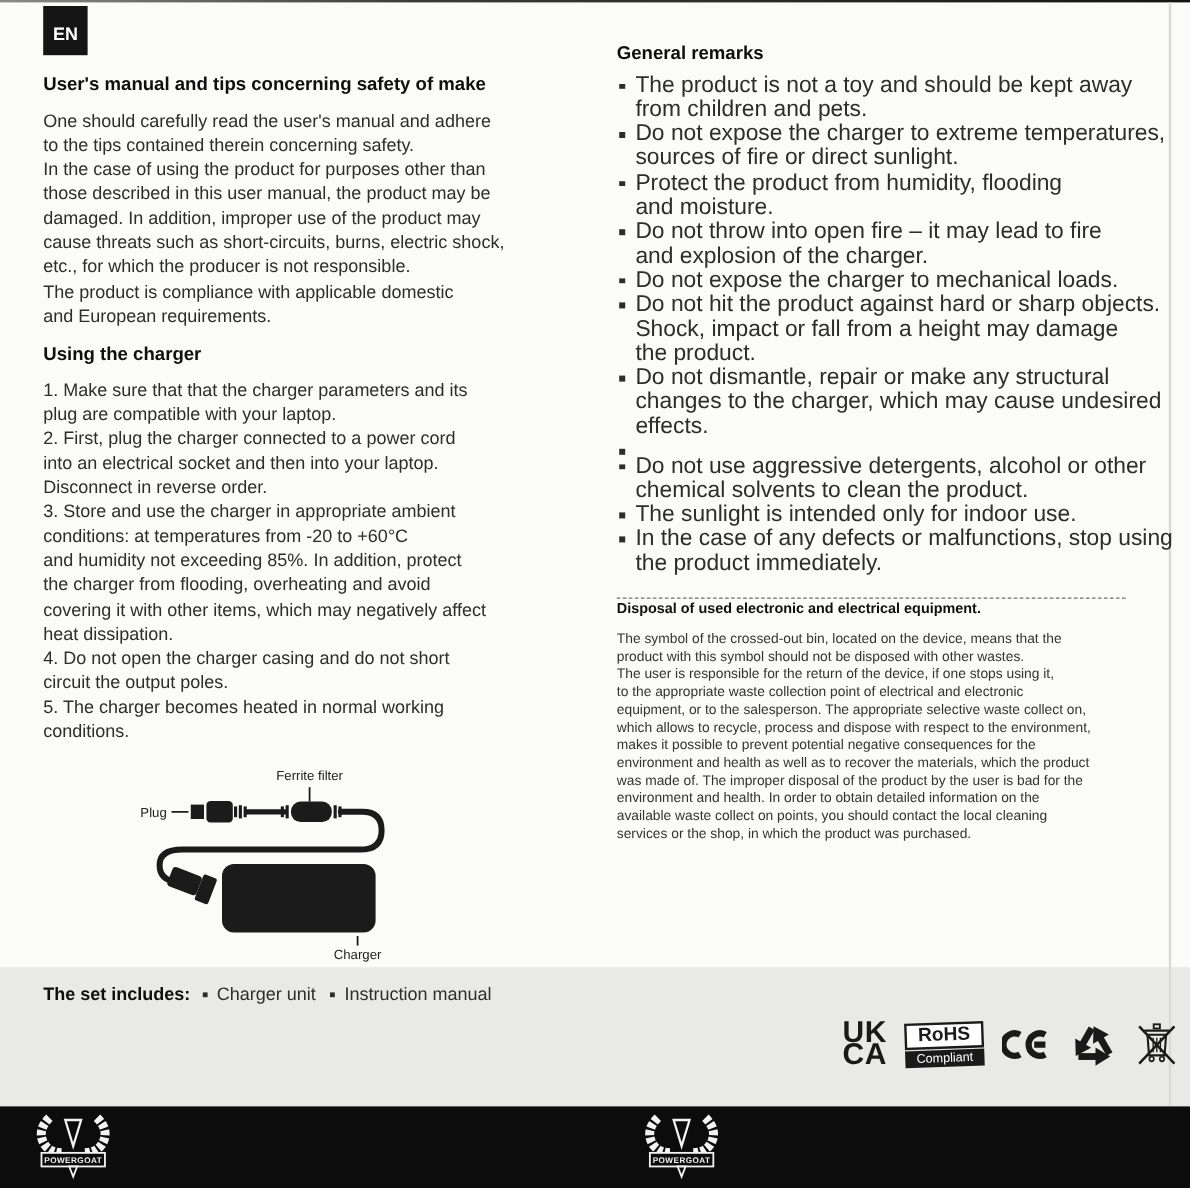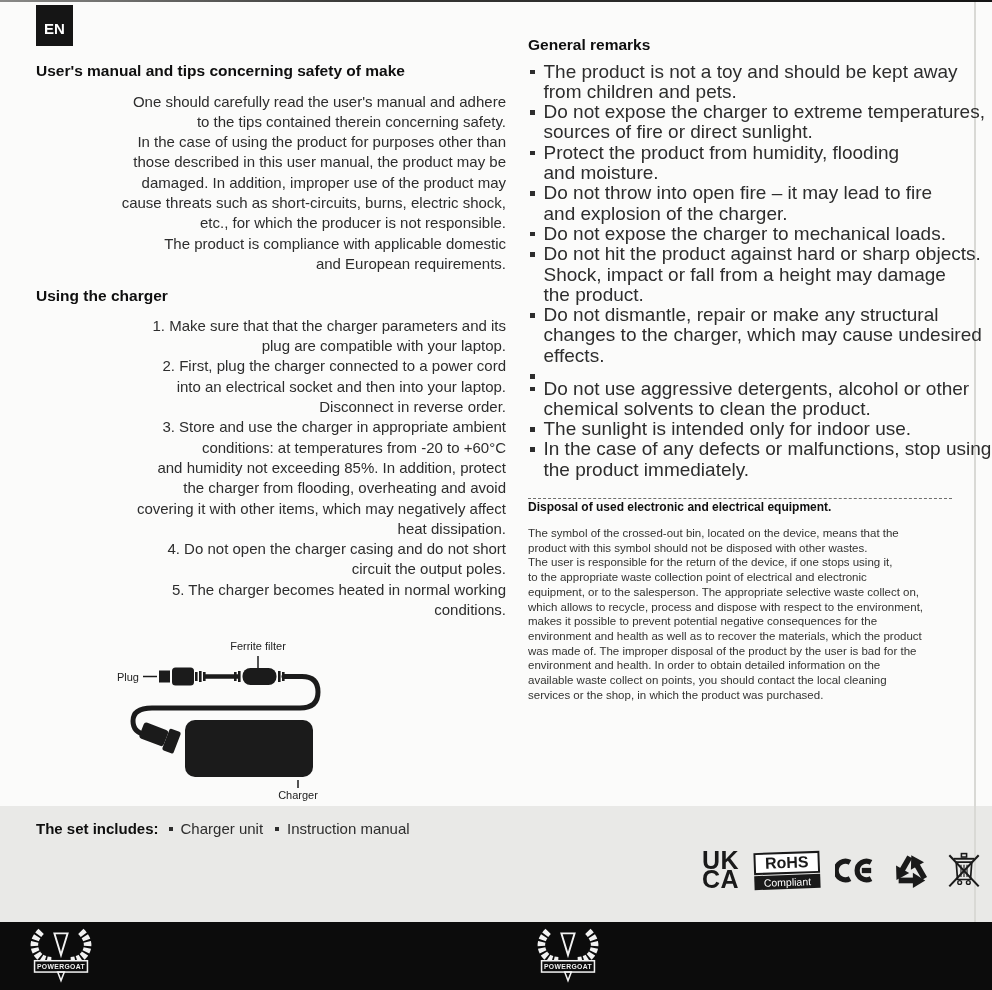--- a/index.html
+++ b/index.html
@@ -10,29 +10,29 @@
   }
   .topline{position:absolute;top:0;left:0;width:992px;height:2px;
     background:linear-gradient(90deg,#8a8a88 0%,#3a3a38 35%,#141414 100%);}
   .edge-line{position:absolute;top:2px;left:974px;width:2px;height:920px;background:#d9d9d5;}
 
   .en-badge{position:absolute;left:36px;top:5px;width:37px;height:41px;background:#151515;
     color:#ffffff;font-weight:700;font-size:15px;display:flex;align-items:center;justify-content:center;
     padding-top:6px;box-sizing:border-box;}
 
   .col-left{position:absolute;left:36px;top:62px;width:470px;}
-  .col-right{position:absolute;left:528px;top:36px;width:440px;}
+  .col-right{position:absolute;left:514px;top:36px;width:440px;}
 
   .h{font-size:15.5px;line-height:1.2;font-weight:700;color:#0f0f0f;margin:0;}
   .safety-heading{margin-bottom:11px;}
   .using-heading{margin-top:13px;margin-bottom:10px;}
   .desc-heading{margin-top:13px;}
   .remarks-heading{margin-bottom:7px;}
 
-  .body15{font-size:15px;line-height:20.3px;white-space:pre;margin:0;color:#2d2d2d;text-align:right;}
+  .body15{font-size:15px;line-height:20.3px;white-space:pre;margin:0;color:#2d2d2d;}
 
   .bullet-list{margin:0;}
   .bullet-item{display:flex;align-items:flex-start;}
   .sq{flex:0 0 auto;width:4.5px;height:4.5px;background:#2d2d2d;margin:8px 9px 0 2px;}
   .bullet-text{font-size:19px;line-height:20.3px;white-space:pre;}
 
   .divider{margin-top:18px;border-top:1.6px dashed #6f6f6d;width:424px;height:0;}
   .disposal-heading{margin-top:1px;font-size:12px;font-weight:700;color:#0f0f0f;}
   .disposal-body{margin-top:6px;font-size:11.5px;line-height:14.7px;white-space:pre;color:#333331;}
 

